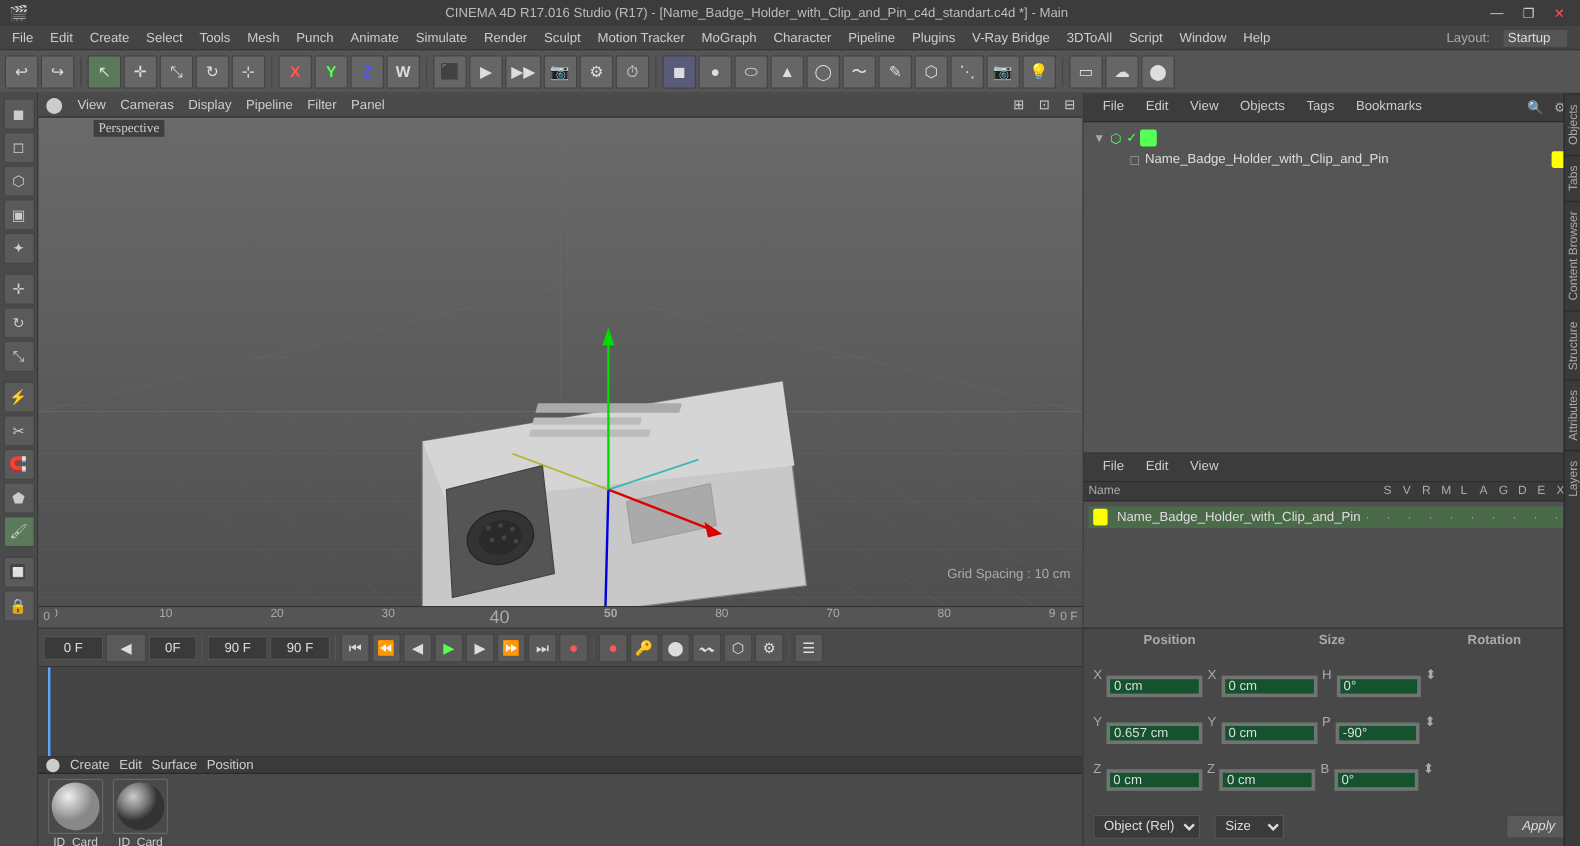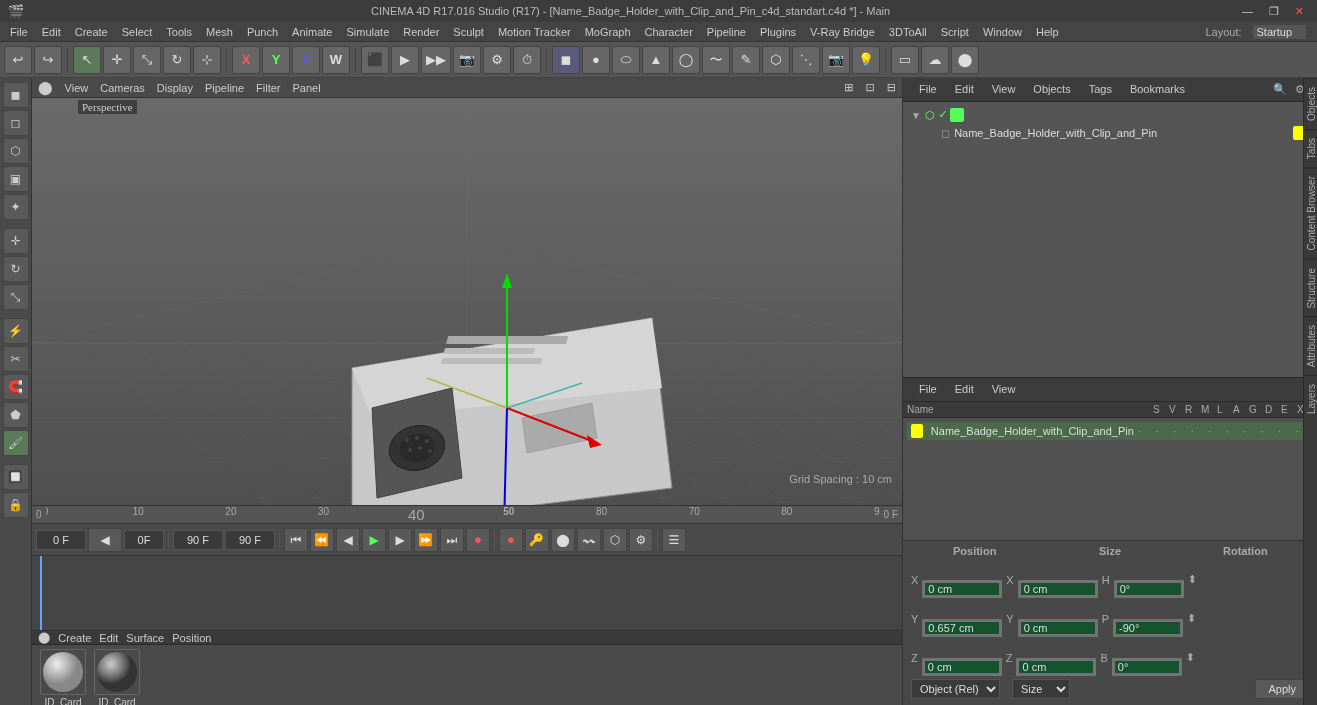--- a/index.html
+++ b/index.html
@@ -619,30 +619,30 @@
         <div class="coords-row">
           <span class="coords-label">Z</span>
           <input class="coords-input" type="text" value="0 cm" style="width: 80px;">
           <span class="coords-label">Z</span>
           <input class="coords-input" type="text" value="0 cm" style="width: 80px;">
           <span class="coords-label">B</span>
           <input class="coords-input" type="text" value="0°" style="width: 70px;">
           <span style="cursor:pointer; color:#aaa;">⬍</span>
         </div>
 
-        <div class="coords-row" style="margin-top:3px;">
+        <div class="coords-row" style="margin-top:20px;">
           <select class="coords-select">
             <option>Object (Rel)</option>
             <option>World</option>
           </select>
           <select class="coords-select" style="margin-left:8px;">
             <option>Size</option>
             <option>Scale</option>
           </select>
-          <button class="coords-btn" style="margin-left:auto;">Apply</button>
+          <button class="coords-btn" style="margin-left:auto;font-style:italic;">Apply</button>
         </div>
       </div>
     </div>
   </div>
 
   <div style="position:absolute; right:0; top:0; bottom:0; width:14px; background:#3a3a3a; border-left:1px solid #2a2a2a; display:flex; flex-direction:column; overflow:hidden;">
     <div class="side-tab">Objects</div>
     <div class="side-tab">Tabs</div>
     <div class="side-tab">Content Browser</div>
     <div class="side-tab">Structure</div>

